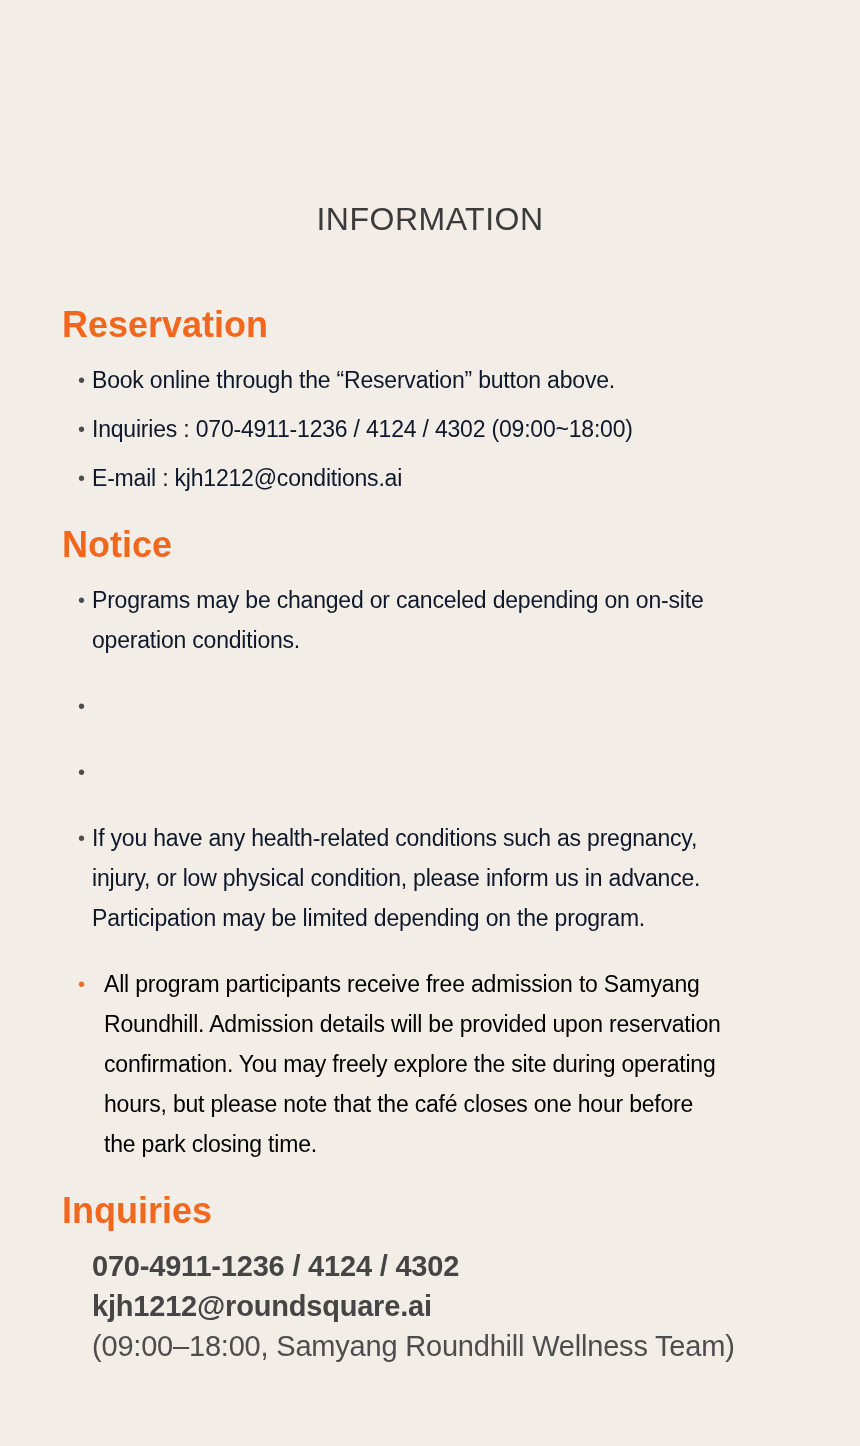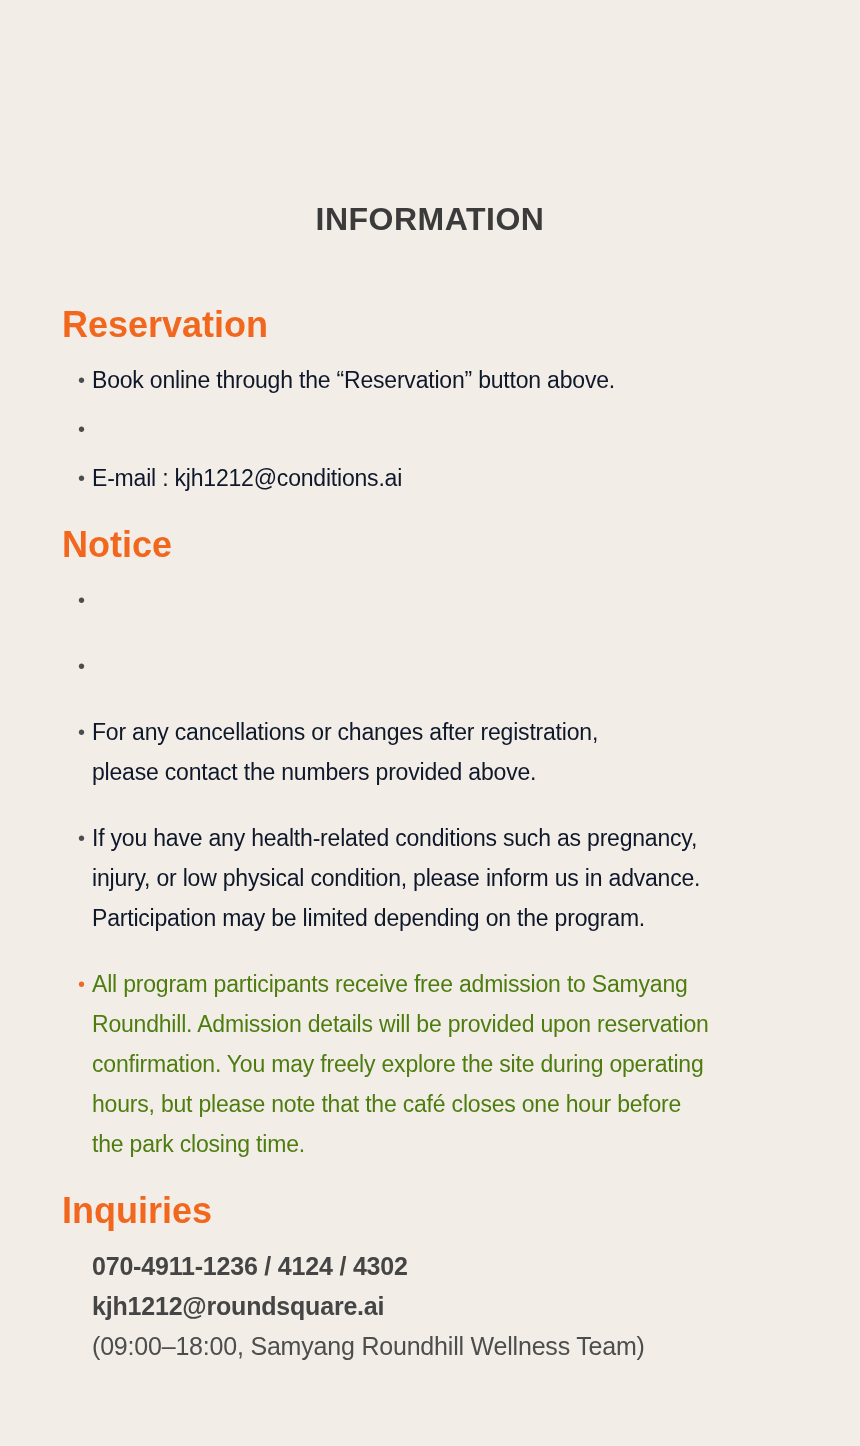--- a/index.html
+++ b/index.html
@@ -10,21 +10,21 @@
     font-family: "Liberation Sans", "DejaVu Sans", sans-serif;
     color: #4D4D4D;
     -webkit-font-smoothing: antialiased;
   }
   .page { padding-top: 200px; box-sizing: border-box; }
 
   h1.title {
     margin: 0 0 70px 0;
     font-size: 32px;
     line-height: 38px;
-    font-weight: 700;
+    font-weight: 400;
     letter-spacing: 0.5px;
     color: #3B3B3B;
     text-align: center;
   }
 
   section {
     padding: 0 15px 0 62px;
     margin: 0 0 30px 0;
   }
   section:last-child { margin-bottom: 13px; padding-bottom: 44px; }
@@ -51,27 +51,27 @@
   .reservation-list li:last-child,
   .notice-list li:last-child { margin-bottom: 0; }
 
   .dot {
     flex: 0 0 14px;
     font-size: 20px;
     line-height: 40px;
     color: #4D4D4D;
   }
   li.highlight .dot { color: #EF6A25; }
-  li.highlight .txt { color: #4d7c0f; }
+  li.highlight .txt { color: #000000; margin-left: 12px; }
 
   .txt { white-space: pre-line; color: #0f172a; }
 
   .contact-block { margin-left: 30px; }
   .contact-line {
-    font-size: 25px;
+    font-size: 29px;
     line-height: 40px;
     letter-spacing: -0.2px;
     color: #4D4D4D;
   }
   .contact-line.bold { font-weight: 700; color: #454545; }
 </style>
 </head>
 <body>
 
 <div class="page">
@@ -80,41 +80,42 @@
 
   <section>
     <h2 class="section-heading">Reservation</h2>
     <ul class="bullet-list reservation-list">
       <li>
         <span class="dot">•</span>
         <span class="txt">Book online through the “Reservation” button above.</span>
       </li>
       <li>
         <span class="dot">•</span>
+        <span class="txt">Inquiries : 070-4911-1236 / 4124 / 4302 (09:00~18:00)</span>
       </li>
       <li>
         <span class="dot">•</span>
         <span class="txt">E-mail : kjh1212@conditions.ai</span>
       </li>
     </ul>
   </section>
 
   <section>
     <h2 class="section-heading">Notice</h2>
     <ul class="bullet-list notice-list">
       <li>
         <span class="dot">•</span>
+        <span class="txt">Programs may be changed or canceled depending on on-site
+operation conditions.</span>
       </li>
       <li>
         <span class="dot">•</span>
       </li>
       <li>
         <span class="dot">•</span>
-        <span class="txt">For any cancellations or changes after registration,
-please contact the numbers provided above.</span>
       </li>
       <li>
         <span class="dot">•</span>
         <span class="txt">If you have any health-related conditions such as pregnancy,
 injury, or low physical condition, please inform us in advance.
 Participation may be limited depending on the program.</span>
       </li>
       <li class="highlight">
         <span class="dot">•</span>
         <span class="txt">All program participants receive free admission to Samyang

